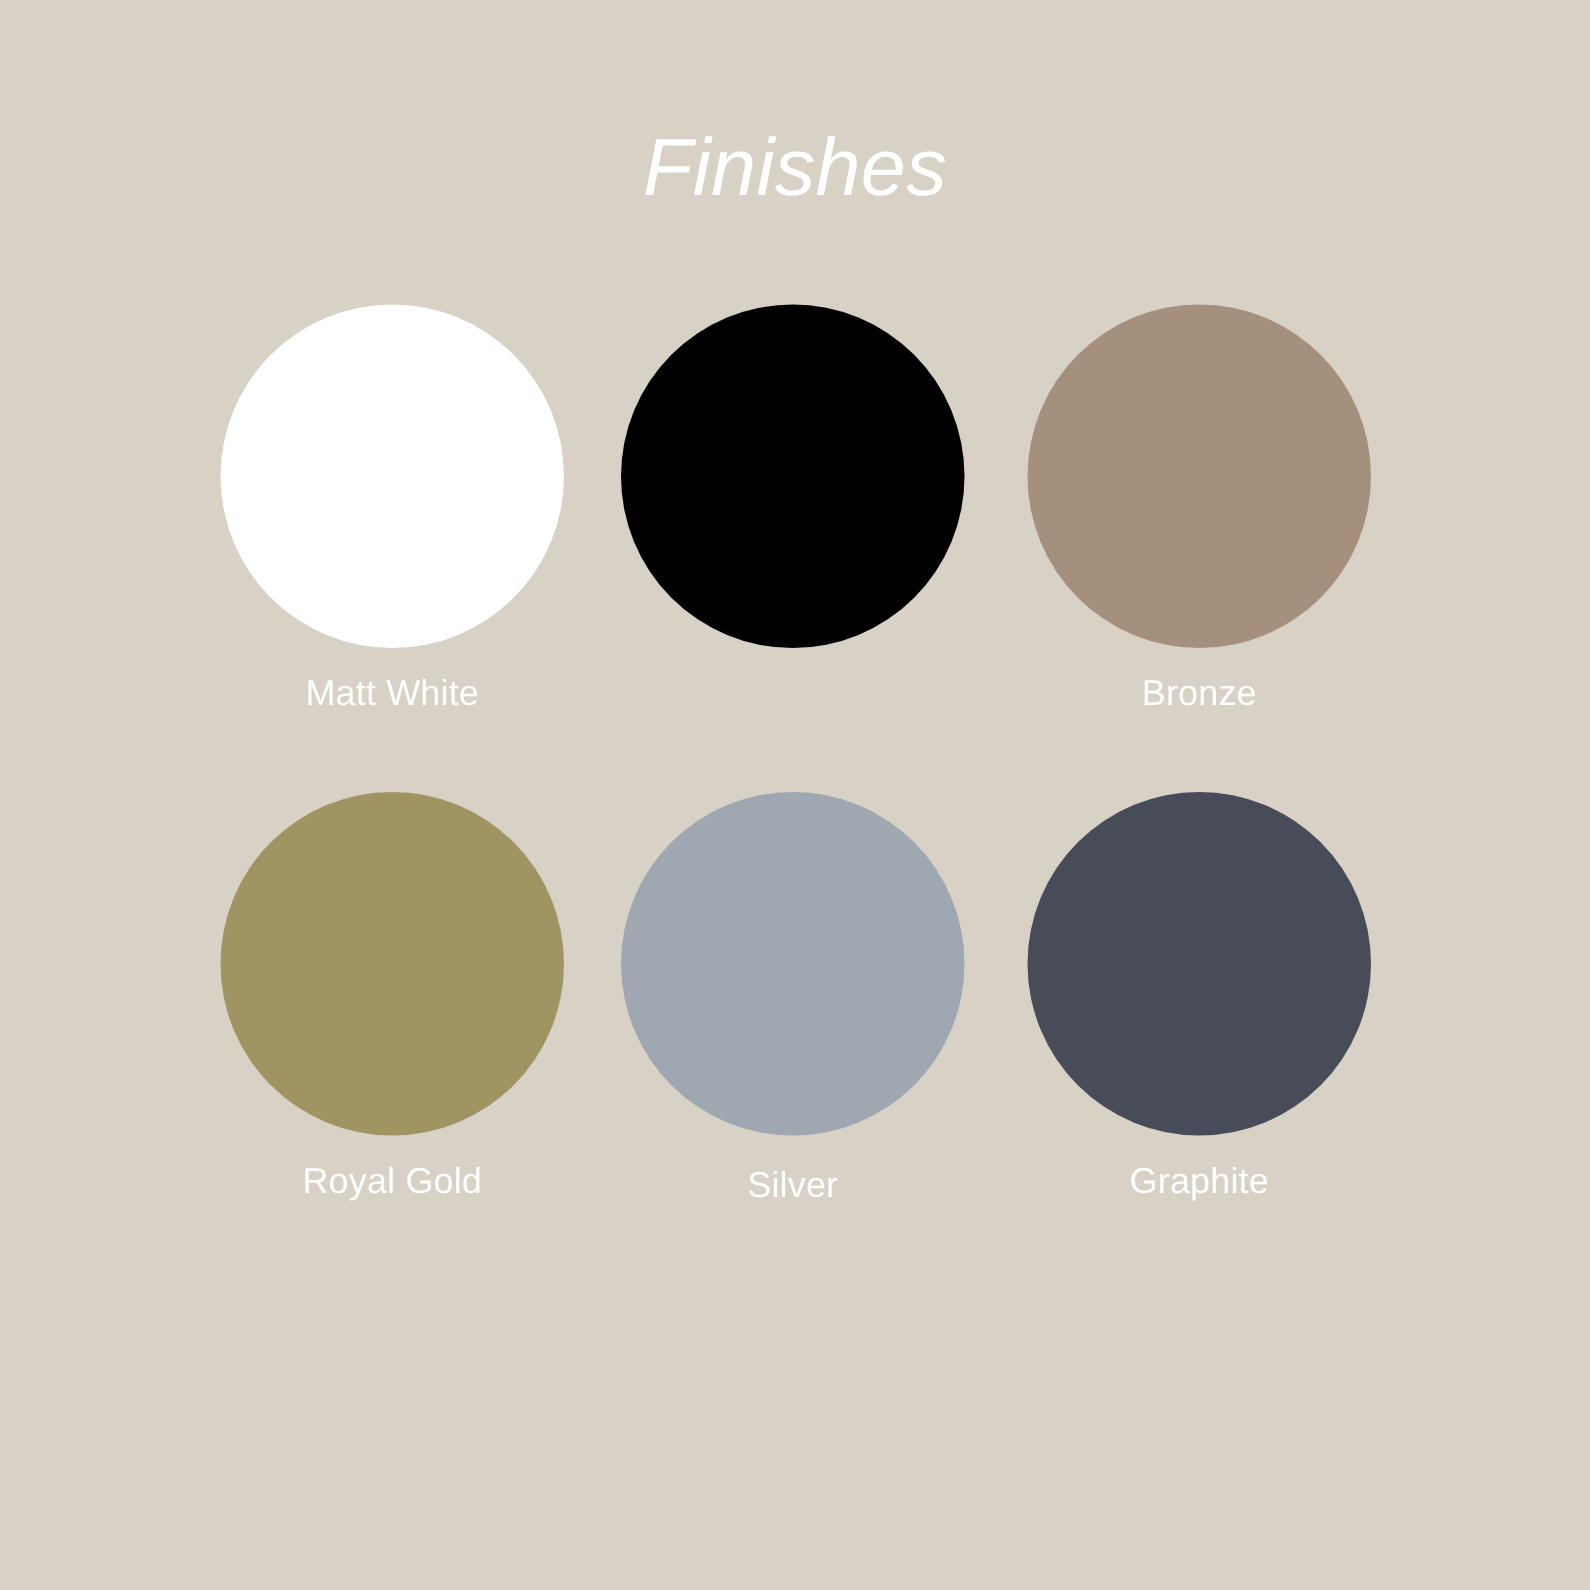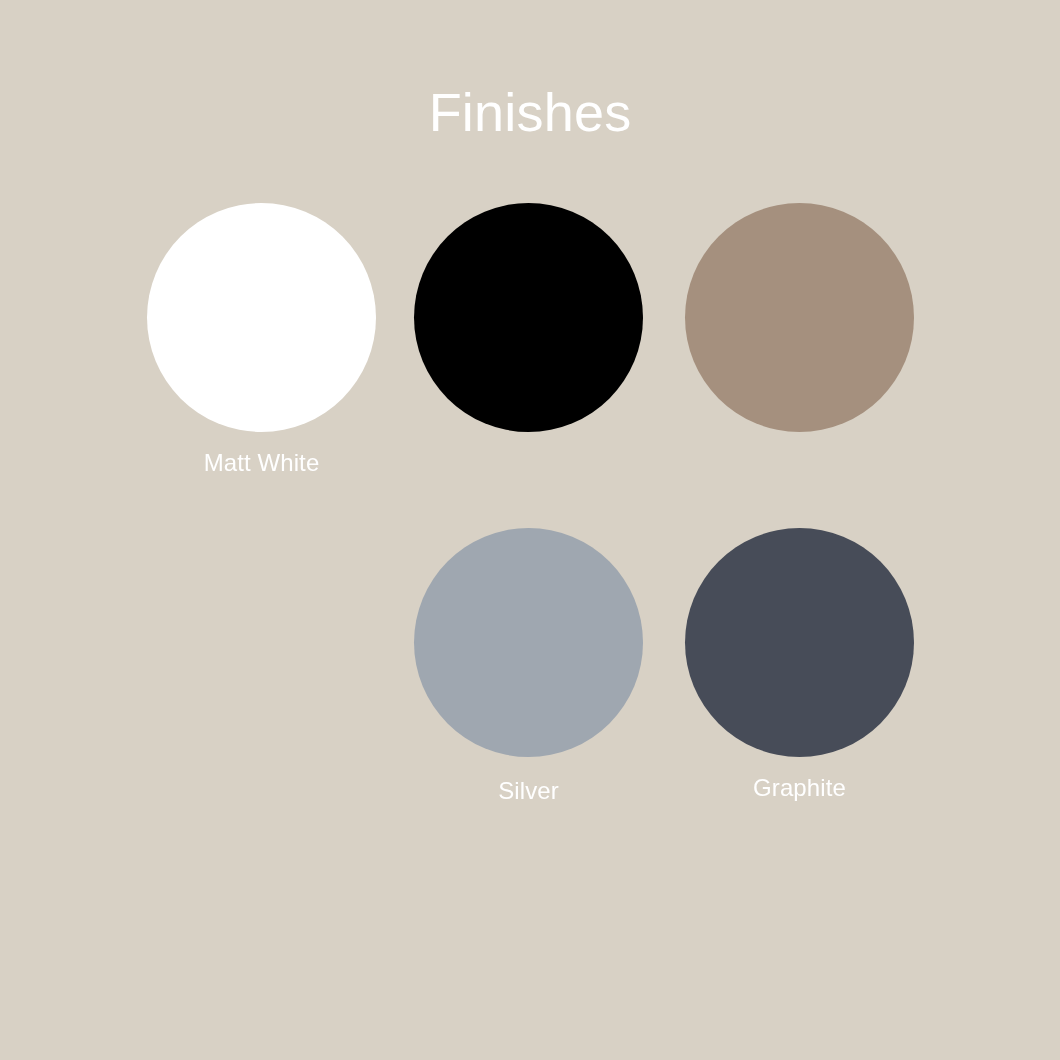--- a/index.html
+++ b/index.html
@@ -28,20 +28,21 @@
     top: 85px;
     width: 1060px;
     text-align: center;
     color: #ffffff;
     font-family: "Liberation Sans", sans-serif;
     font-size: 54px;
     font-weight: 400;
     letter-spacing: 0.2px;
     line-height: 1.0;
     white-space: nowrap;
+    font-style: italic;
   }
 
   .swatch-grid {
     position: absolute;
     left: 147px;
     top: 203px;
     width: 766px;
     height: 625px;
   }
 
@@ -97,22 +98,27 @@
       <span class="swatch-disc" style="background-color: rgb(255, 255, 255);"></span>
       <span class="swatch-label" style="color: rgb(255, 255, 255);">Matt White</span>
     </div>
 
     <div class="swatch row-0 col-1">
       <span class="swatch-disc" style="background-color: rgb(0, 0, 0);"></span>
     </div>
 
     <div class="swatch row-0 col-2">
       <span class="swatch-disc" style="background-color: rgb(165, 144, 126);"></span>
+      <span class="swatch-label" style="color: rgb(255, 255, 255);">Bronze</span>
     </div>
 
+    <div class="swatch row-1 col-0">
+      <span class="swatch-disc" style="background-color: rgb(160, 149, 98);"></span>
+      <span class="swatch-label" style="color: rgb(255, 255, 255);">Royal Gold</span>
+    </div>
 
     <div class="swatch row-1 col-1 nudge-down">
       <span class="swatch-disc" style="background-color: rgb(159, 167, 176);"></span>
       <span class="swatch-label" style="color: rgb(255, 255, 255);">Silver</span>
     </div>
 
     <div class="swatch row-1 col-2">
       <span class="swatch-disc" style="background-color: rgb(71, 76, 88);"></span>
       <span class="swatch-label" style="color: rgb(255, 255, 255);">Graphite</span>
     </div>

